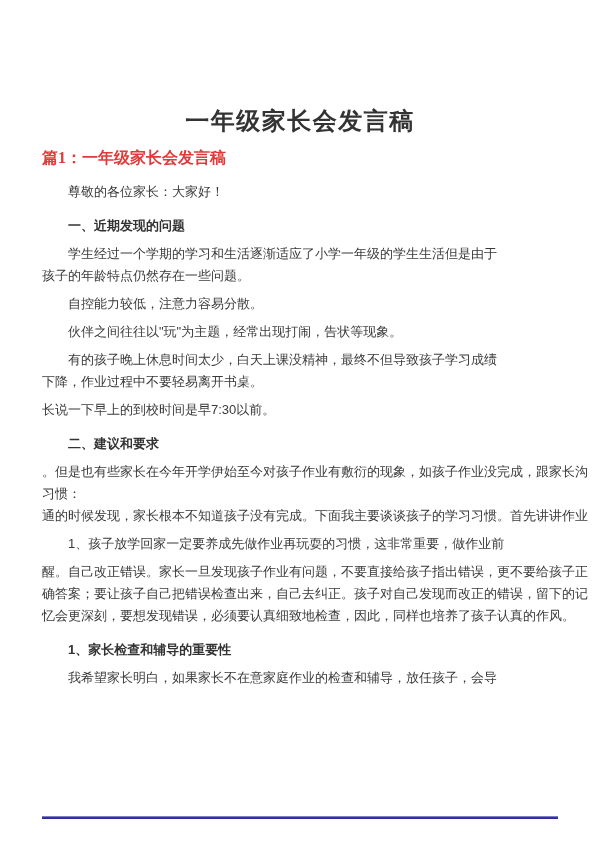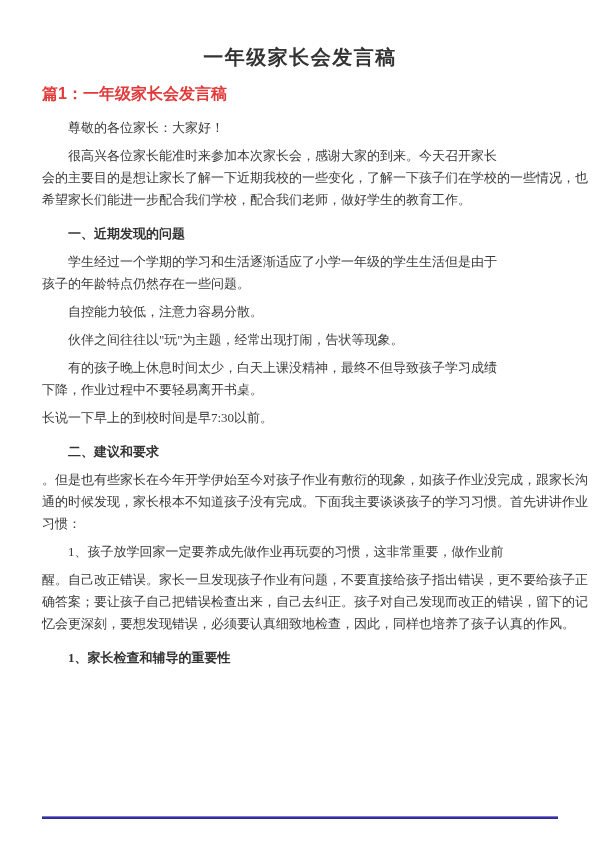--- a/index.html
+++ b/index.html
@@ -11,40 +11,40 @@
   .page {
     position: relative;
     width: 600px;
     height: 849px;
     background: #ffffff;
     overflow: hidden;
     margin: 0 auto;
   }
   .doc-title {
     margin: 0;
-    padding-top: 44px;
+    padding-top: 108px;
     text-align: center;
-    font-size: 20px;
+    font-size: 24px;
     line-height: 26px;
     font-weight: 700;
     letter-spacing: 1.5px;
     color: var(--title-color, #333333);
   }
   .section-heading {
     margin: 13px 42px 0 42px;
     font-size: 16px;
     line-height: 21px;
     font-weight: 700;
     color: var(--accent-red, #e23a3a);
+    font-family: Liberation Serif, serif;
   }
   .doc-body {
     margin: 13px 30px 0 42px;
     font-size: 13px;
     color: var(--text-color, #3a3a3a);
-    font-family: Liberation Serif, serif;
   }
   .block {
     margin: 0 0 6px 0;
   }
   .block.heading {
     font-weight: 700;
     color: var(--heading-color, #333333);
     margin-top: 12px;
   }
   .line {
@@ -74,25 +74,20 @@
 
 <div class="page">
   <h1 class="doc-title">一年级家长会发言稿</h1>
 
   <h2 class="section-heading">篇1：一年级家长会发言稿</h2>
 
   <div class="doc-body">
       <div class="block">
         <div class="line indent">尊敬的各位家长：大家好！</div>
       </div>
-      <div class="block">
-        <div class="line indent">很高兴各位家长能准时来参加本次家长会，感谢大家的到来。今天召开家长</div>
-        <div class="line">会的主要目的是想让家长了解一下近期我校的一些变化，了解一下孩子们在学校的一些情况，也</div>
-        <div class="line">希望家长们能进一步配合我们学校，配合我们老师，做好学生的教育工作。</div>
-      </div>
       <div class="block heading">
         <div class="line indent">一、近期发现的问题</div>
       </div>
       <div class="block">
         <div class="line indent">学生经过一个学期的学习和生活逐渐适应了小学一年级的学生生活但是由于</div>
         <div class="line">孩子的年龄特点仍然存在一些问题。</div>
       </div>
       <div class="block">
         <div class="line indent">自控能力较低，注意力容易分散。</div>
       </div>
@@ -104,30 +99,33 @@
         <div class="line">下降，作业过程中不要轻易离开书桌。</div>
       </div>
       <div class="block">
         <div class="line">长说一下早上的到校时间是早7:30以前。</div>
       </div>
       <div class="block heading">
         <div class="line indent">二、建议和要求</div>
       </div>
       <div class="block">
         <div class="line">。但是也有些家长在今年开学伊始至今对孩子作业有敷衍的现象，如孩子作业没完成，跟家长沟</div>
+        <div class="line">习惯：</div>
         <div class="line">通的时候发现，家长根本不知道孩子没有完成。下面我主要谈谈孩子的学习习惯。首先讲讲作业</div>
-        <div class="line">习惯：</div>
       </div>
       <div class="block">
         <div class="line indent">1、孩子放学回家一定要养成先做作业再玩耍的习惯，这非常重要，做作业前</div>
       </div>
       <div class="block">
         <div class="line">醒。自己改正错误。家长一旦发现孩子作业有问题，不要直接给孩子指出错误，更不要给孩子正</div>
         <div class="line">确答案；要让孩子自己把错误检查出来，自己去纠正。孩子对自己发现而改正的错误，留下的记</div>
         <div class="line">忆会更深刻，要想发现错误，必须要认真细致地检查，因此，同样也培养了孩子认真的作风。</div>
       </div>
       <div class="block heading">
         <div class="line indent">1、家长检查和辅导的重要性</div>
       </div>
+      <div class="block">
+        <div class="line indent">我希望家长明白，如果家长不在意家庭作业的检查和辅导，放任孩子，会导</div>
+      </div>
     </div>
 
   <div class="footer-divider"></div>
 </div>
 
 </body></html>

